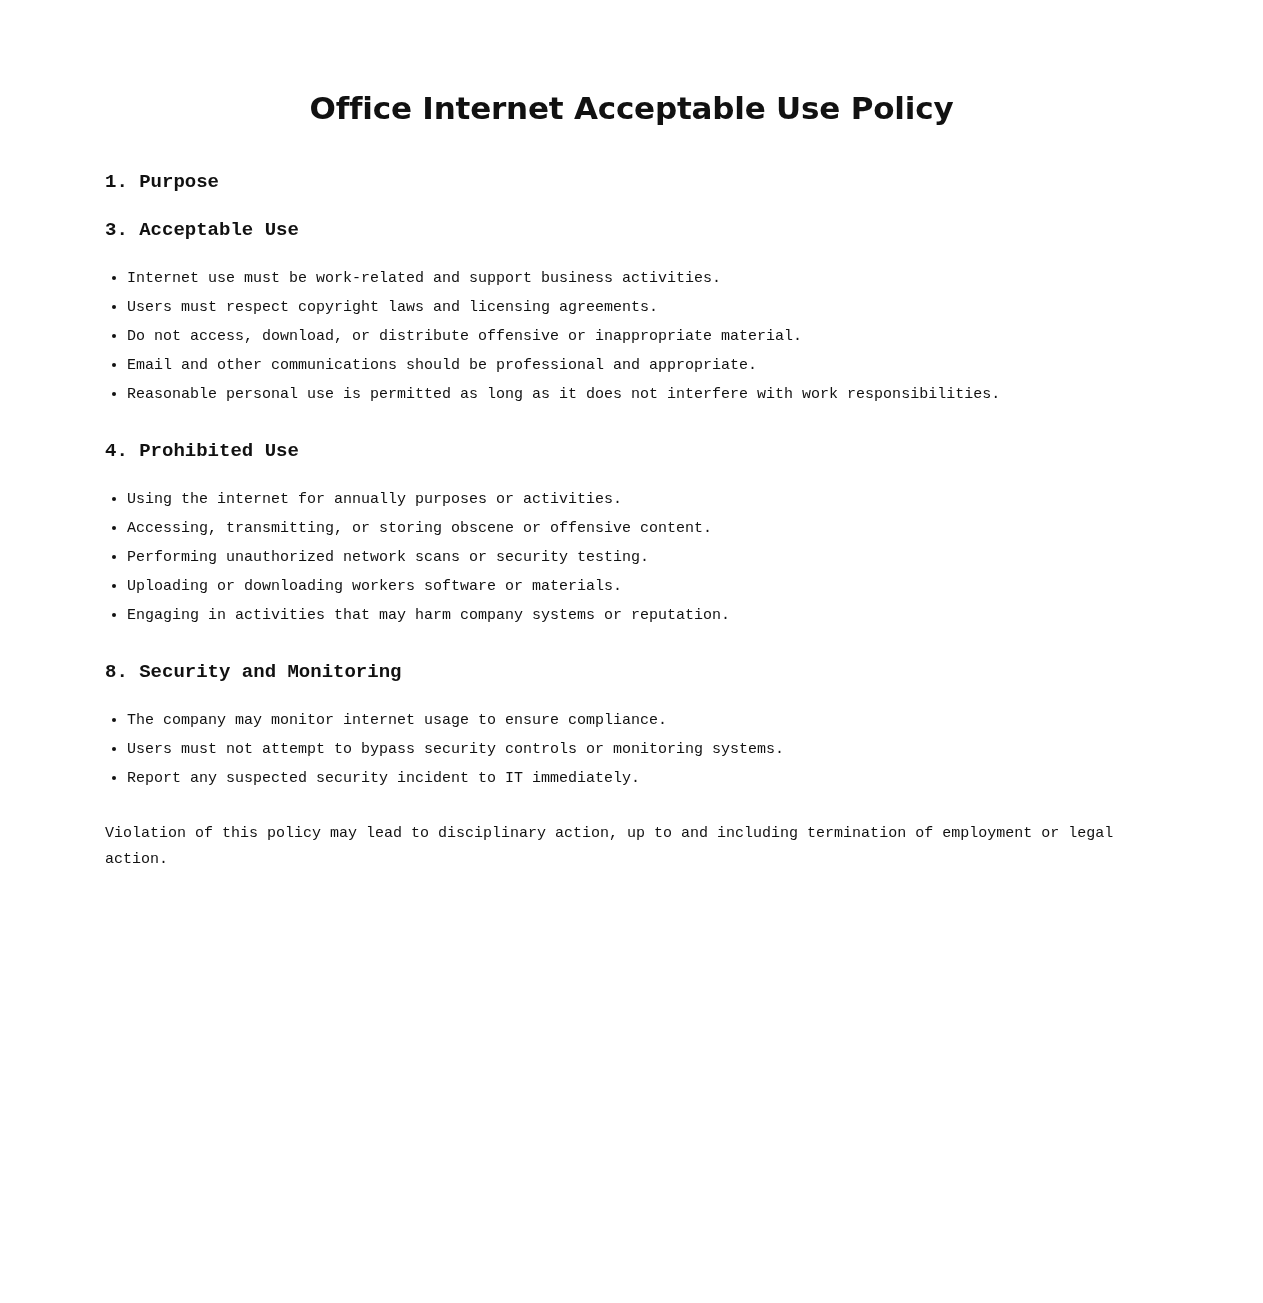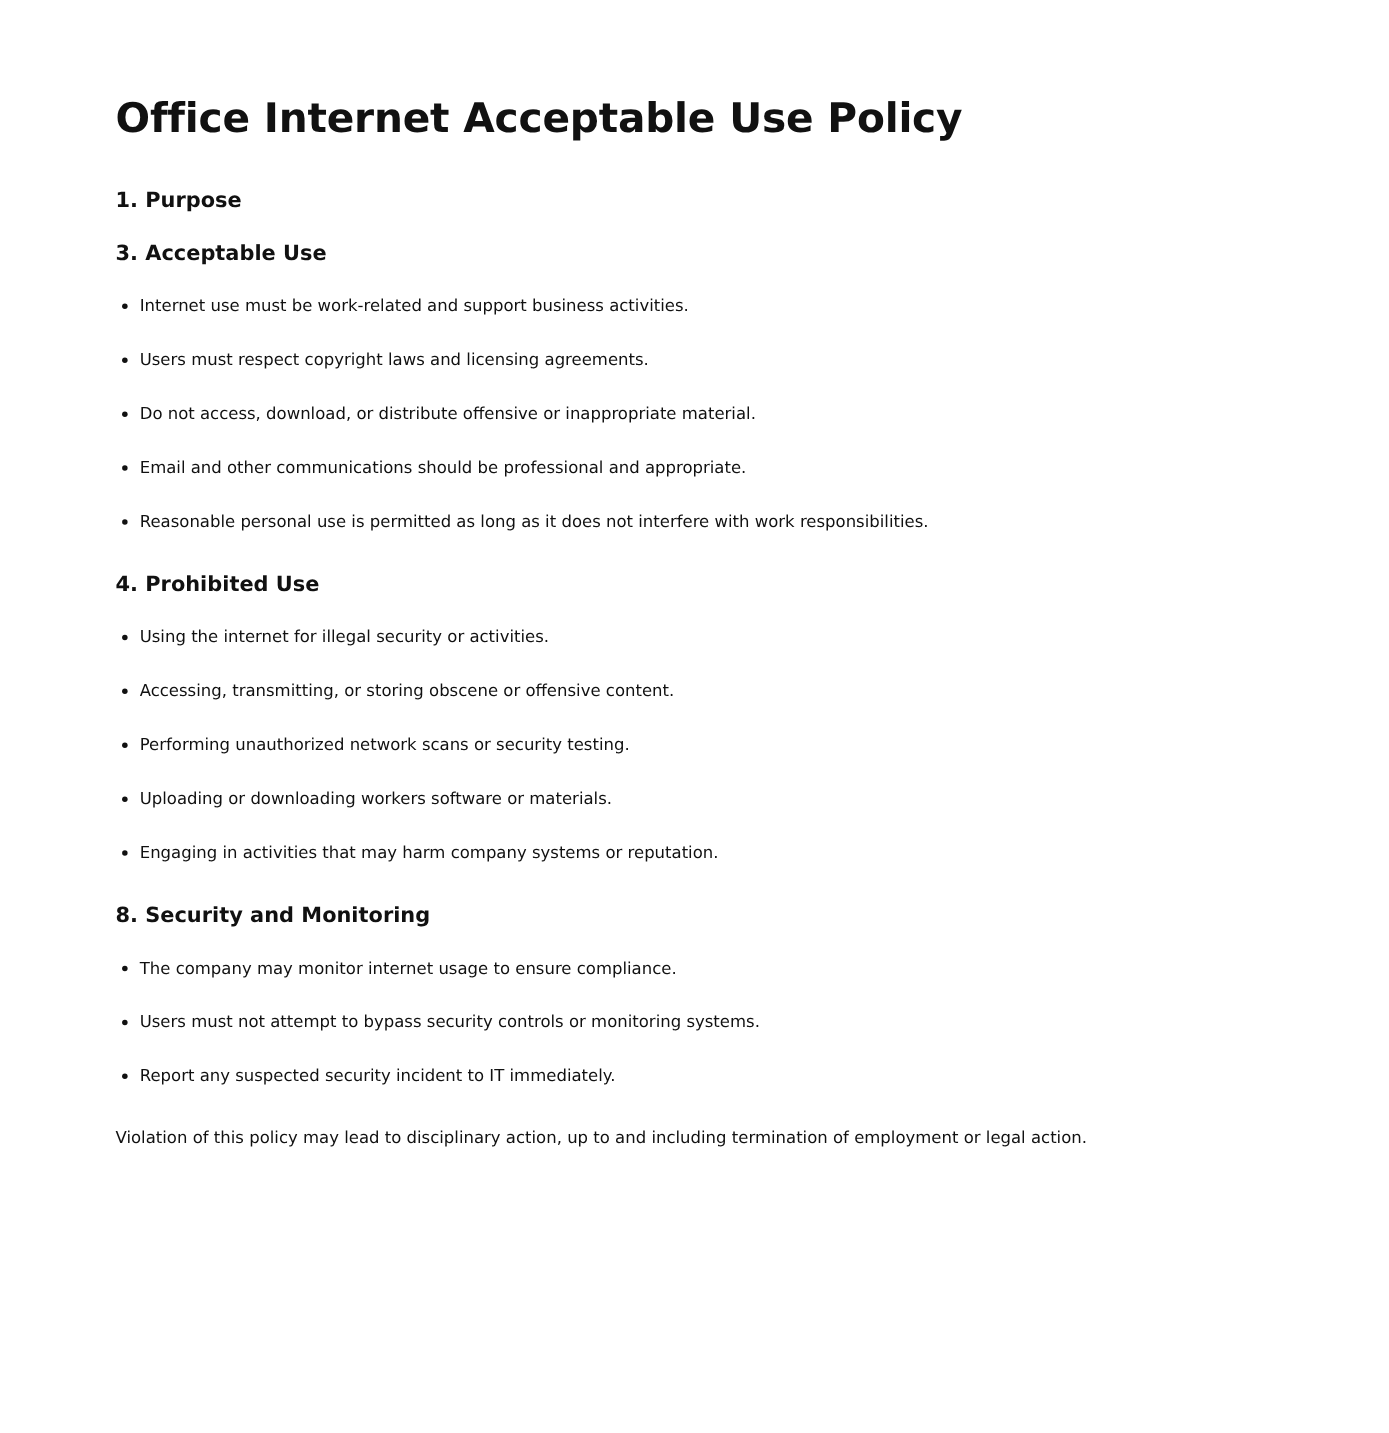--- a/index.html
+++ b/index.html
@@ -1,23 +1,23 @@
 <!DOCTYPE html>
 <html><head>
 <meta charset="utf-8">
 <style>
   html, body { margin: 0; padding: 0; background: #ffffff; }
   body { font-family: "DejaVu Sans", "Liberation Sans", sans-serif; color: #111111; width: 1263px; min-height: 1303px; }
   .doc { padding: 86px 105px 80px 105px; }
-  h1 { font-size: 37px; font-weight: 600; margin: 0 0 38px 0; line-height: 44px; letter-spacing: -0.2px; }
+  h1 { font-size: 31px; font-weight: 600; margin: 0 0 38px 0; line-height: 44px; letter-spacing: -0.2px; text-align: center; }
   h2 { font-size: 19px; font-weight: 600; margin: 0 0 20px 0; line-height: 28px; }
   p { font-size: 15px; line-height: 26px; margin: 0 0 36px 0; }
   ul { margin: 0 0 28px 0; padding-left: 22px; }
-  li { font-size: 15px; line-height: 29px; margin-top: 20px; }
-  section { margin: 0; }
+  li { font-size: 15px; line-height: 29px; }
+  section { margin: 0; font-family: Liberation Mono, monospace; }
 </style>
 </head>
 <body>
 
 <div class="doc">
   <h1>Office Internet Acceptable Use Policy</h1>
 
   <section>
     <h2>1. Purpose</h2>
   </section>
@@ -30,21 +30,21 @@
       <li>Users must respect copyright laws and licensing agreements.</li>
       <li>Do not access, download, or distribute offensive or inappropriate material.</li>
       <li>Email and other communications should be professional and appropriate.</li>
       <li>Reasonable personal use is permitted as long as it does not interfere with work responsibilities.</li>
     </ul>
   </section>
 
   <section>
     <h2>4. Prohibited Use</h2>
     <ul>
-      <li>Using the internet for illegal security or activities.</li>
+      <li>Using the internet for annually purposes or activities.</li>
       <li>Accessing, transmitting, or storing obscene or offensive content.</li>
       <li>Performing unauthorized network scans or security testing.</li>
       <li>Uploading or downloading workers software or materials.</li>
       <li>Engaging in activities that may harm company systems or reputation.</li>
     </ul>
   </section>
 
   <section>
     <h2>8. Security and Monitoring</h2>
     <ul>

